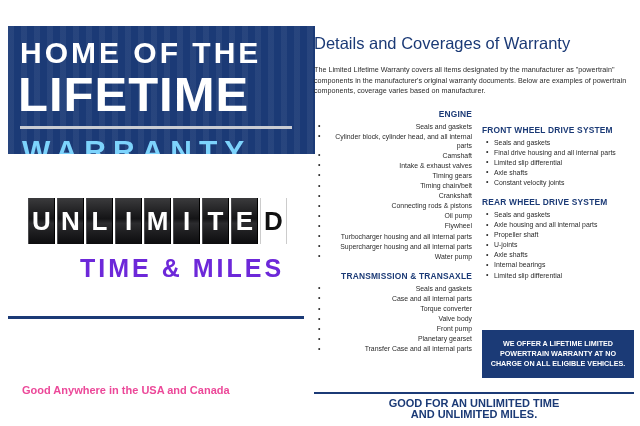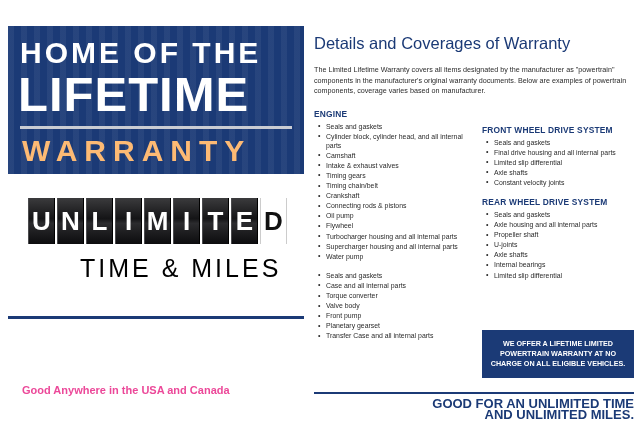--- a/index.html
+++ b/index.html
@@ -26,23 +26,24 @@
   .left-panel {
     position: absolute;
     left: 8px;
     top: 26px;
     width: 296px;
     height: 388px;
   }
   .hero-band {
     position: relative;
     width: 296px;
-    height: 148px;
+    height: 128px;
     background: #1b3a76;
     overflow: hidden;
+    padding-left: 11px;
   }
   .hero-stripes {
     position: absolute;
     inset: 0;
     background: repeating-linear-gradient(
       90deg,
       rgba(255,255,255,0.055) 0px,
       rgba(255,255,255,0.055) 6px,
       rgba(255,255,255,0.0) 6px,
       rgba(255,255,255,0.0) 13px
@@ -76,21 +77,21 @@
     left: 12px;
     top: 100px;
     width: 272px;
     height: 3px;
     background: #c9ccd3;
   }
   .hero-line3 {
     position: absolute;
     left: 14px;
     top: 108px;
-    color: #fdba74;
+    color: #7dd3fc;
     font-size: 30px;
     font-weight: bold;
     letter-spacing: 7px;
     font-family: "Liberation Sans", sans-serif;
   }
 
   
   .odometer {
     position: absolute;
     left: 20px;
@@ -116,23 +117,23 @@
   .odo-cell.last {
     background: #ffffff;
     color: #111111;
     border-left: 1px solid #cccccc;
     border-right: 1px solid #cccccc;
   }
   .time-miles {
     position: absolute;
     left: 72px;
     top: 228px;
-    color: #000000;
+    color: #6d28d9;
     font-size: 25px;
-    font-weight: normal;
+    font-weight: bold;
     letter-spacing: 3px;
     font-family: "Liberation Sans", sans-serif;
   }
 
   .left-divider {
     position: absolute;
     left: 0px;
     top: 290px;
     width: 296px;
     height: 3px;
@@ -170,21 +171,21 @@
     margin: 12px 0 12px 0;
     width: 316px;
   }
 
   .columns {
     position: relative;
     display: flex;
     gap: 10px;
     width: 320px;
   }
-  .col-left { width: 158px; }
+  .col-left { width: 158px; text-align: right; }
   .col-right { width: 152px; margin-top: 16px; }
 
   .sec-head {
     color: #1b3a76;
     font-size: 8.4px;
     font-weight: bold;
     letter-spacing: 0.2px;
     margin: 0 0 3px 0;
   }
   ul.bullets {
@@ -234,23 +235,23 @@
     top: 392px;
     width: 320px;
     height: 2px;
     background: #1b3a76;
   }
   .bottom-note {
     position: absolute;
     left: 314px;
     top: 398px;
     width: 320px;
-    text-align: right;
+    text-align: center;
     color: #1b3a76;
-    font-size: 13px;
+    font-size: 11px;
     font-weight: bold;
     line-height: 11px;
   }
 </style>
 </head>
 <body>
 
 <div class="page">
 
   <div class="left-panel">
@@ -299,20 +300,21 @@
           <li>Timing chain/belt</li>
           <li>Crankshaft</li>
           <li>Connecting rods &amp; pistons</li>
           <li>Oil pump</li>
           <li>Flywheel</li>
           <li>Turbocharger housing and all internal parts</li>
           <li>Supercharger housing and all internal parts</li>
           <li>Water pump</li>
         </ul>
 
+        <div class="sec-head">TRANSMISSION &amp; TRANSAXLE</div>
         <ul class="bullets">
           <li>Seals and gaskets</li>
           <li>Case and all internal parts</li>
           <li>Torque converter</li>
           <li>Valve body</li>
           <li>Front pump</li>
           <li>Planetary gearset</li>
           <li>Transfer Case and all internal parts</li>
         </ul>
       </div>

